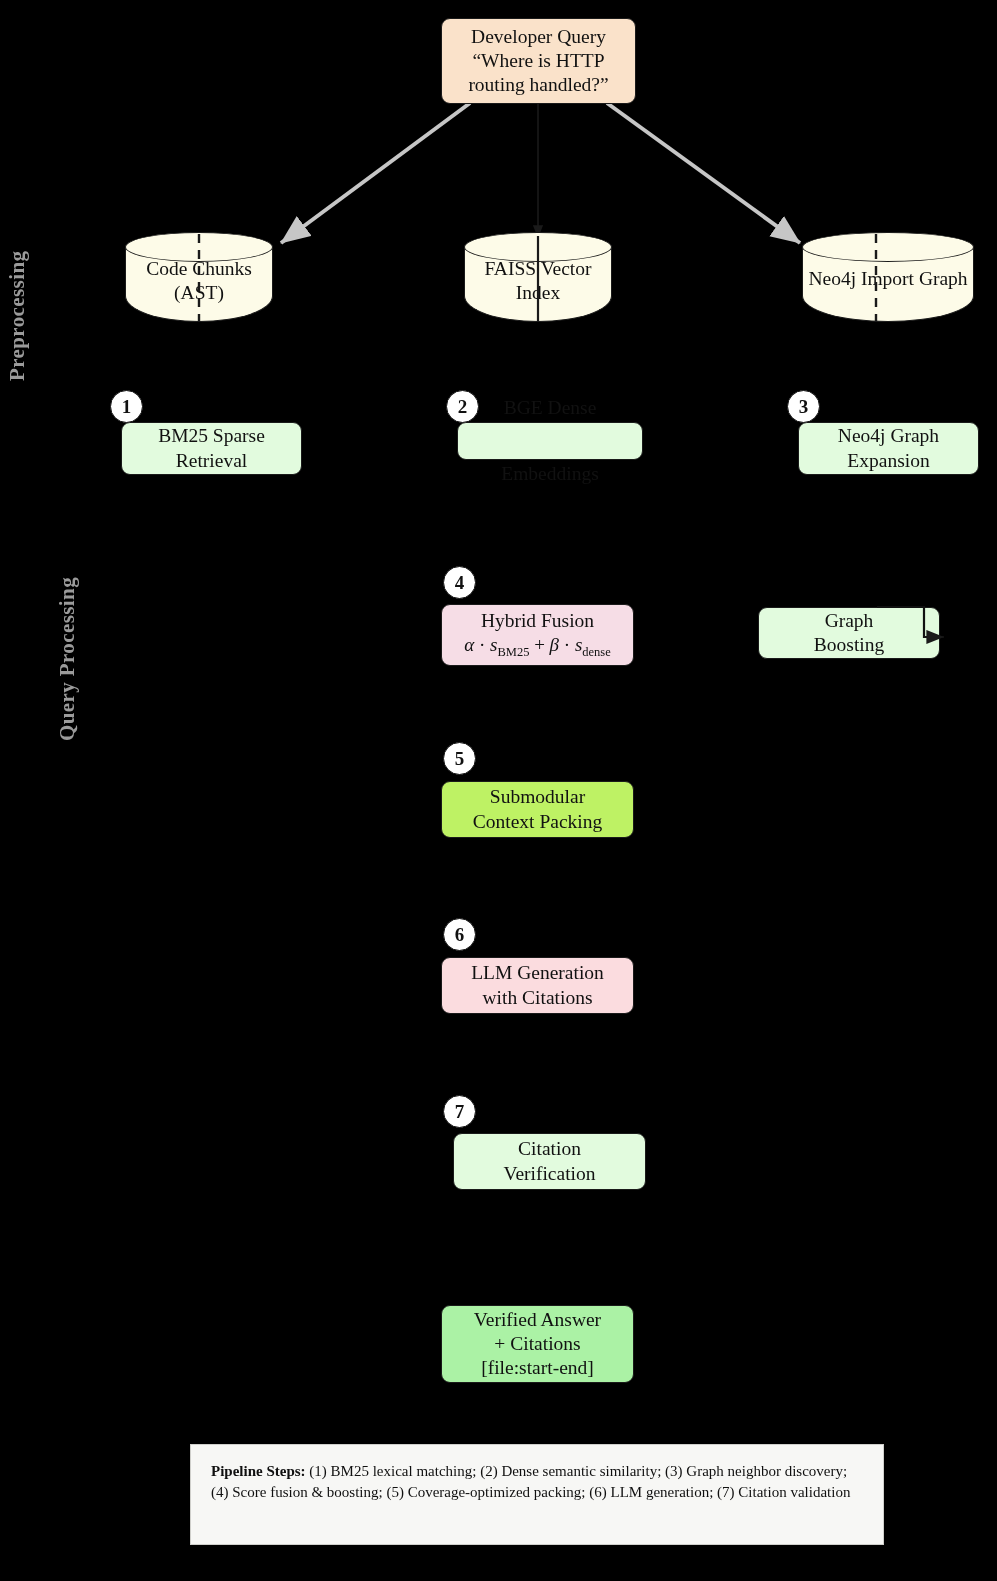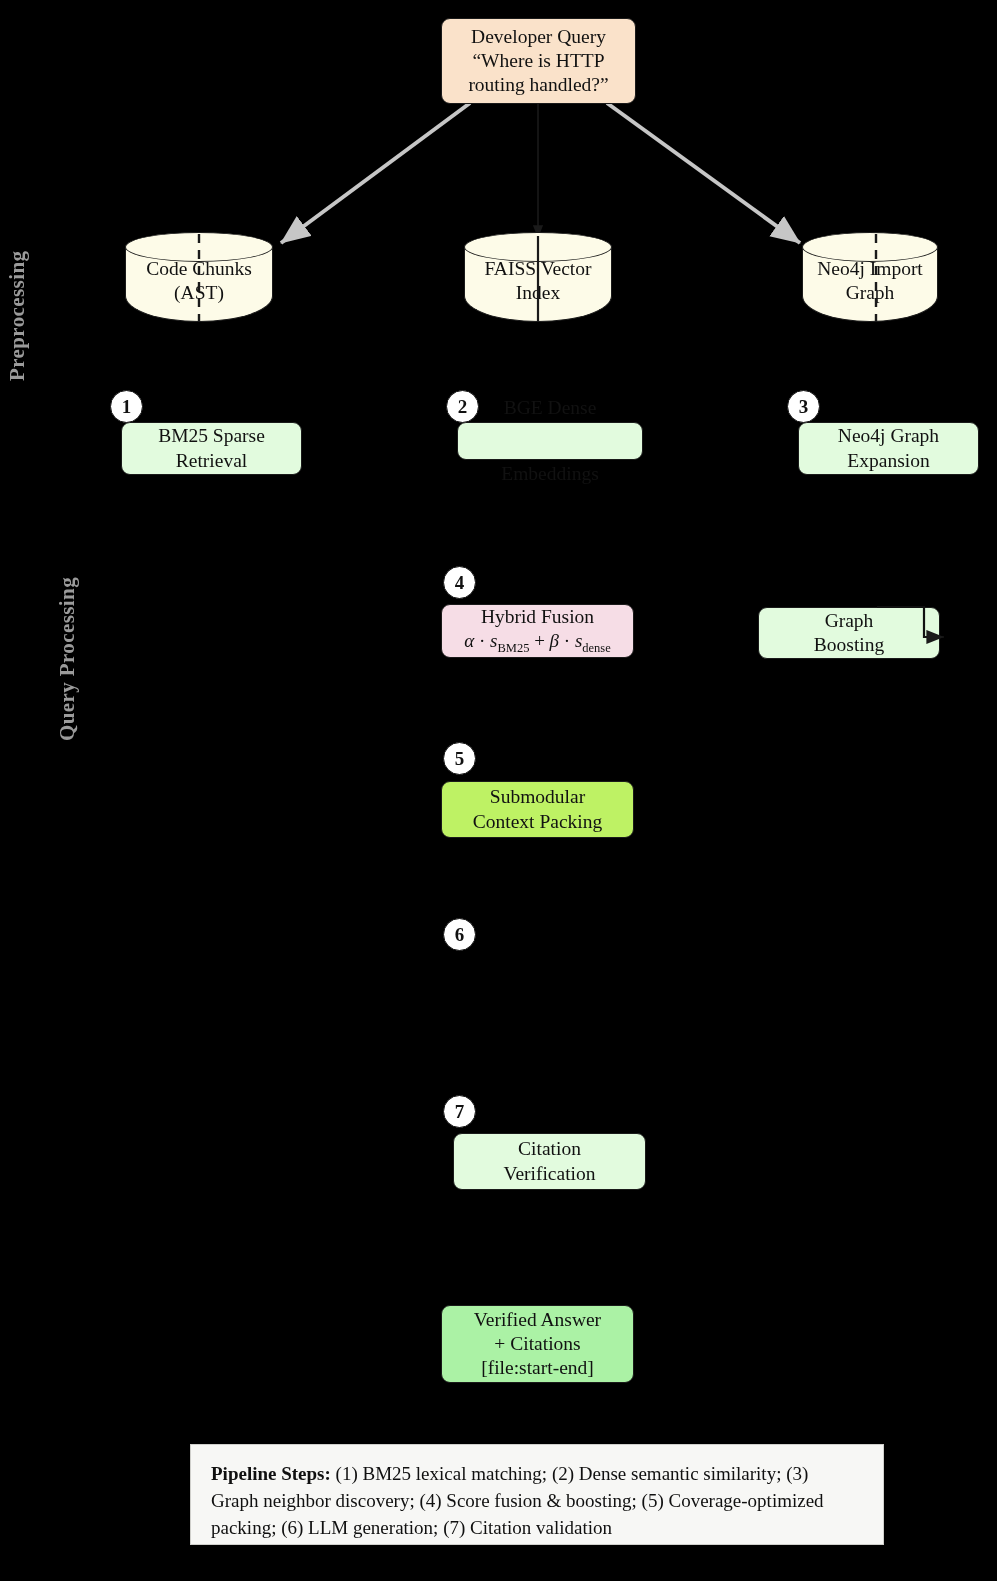--- a/index.html
+++ b/index.html
@@ -44,21 +44,21 @@
 
   
   .phase{position:absolute;color:#9b9b9b;font-weight:700;font-size:21px;
          letter-spacing:.4px;white-space:nowrap;
          transform-origin:left bottom;transform:rotate(-90deg);
          font-family:"Liberation Serif","DejaVu Serif",serif;z-index:4;}
 
   
   .legend{position:absolute;box-sizing:border-box;background:#f7f7f5;
           border:1px solid #cfcfcb;padding:16px 32px 18px 20px;
-          font-size:19px;line-height:1.42;color:#101010;z-index:6;}
+          font-size:15px;line-height:1.42;color:#101010;z-index:6;}
   .legend b{font-weight:700;}
 
   
   svg.edges{position:absolute;inset:0;width:997px;height:1581px;z-index:2;
             overflow:visible;}
   svg.edges-top{z-index:7;}
 
   
   .mathline{font-family:"Liberation Serif","DejaVu Serif",serif;font-size:19px;white-space:nowrap;}
   .mathline i{font-style:italic;}
@@ -106,21 +106,21 @@
 
   <div class="cyl" style="left:464px; top:232px; width:148px; height:90px;">
     <div class="body"></div>
     <div class="top"></div>
     <div class="cyl-label">
       <span class="ln">FAISS Vector</span>
       <span class="ln">Index</span>
     </div>
   </div>
 
-  <div class="cyl" style="left:802px; top:232px; width:136px; height:90px;">
+  <div class="cyl" style="left:802px; top:232px; width:172px; height:90px;">
     <div class="body"></div>
     <div class="top"></div>
     <div class="cyl-label">
       <span class="ln">Neo4j Import</span>
       <span class="ln">Graph</span>
     </div>
   </div>
 
   <svg class="edges edges-top">
 
@@ -145,39 +145,43 @@
     <span class="ln">Embeddings</span>
   </div>
 
   <div class="badge" style="left:787px; top:390px;">3</div>
   <div class="node green" style="left:786px; top:422px; width:181px; height:53px;text-align:center;">
     <span class="ln">Neo4j Graph</span>
     <span class="ln">Expansion</span>
   </div>
 
   <div class="badge" style="left:443px; top:566px;">4</div>
-  <div class="node pink" style="left:441px; top:604px; width:193px; height:54px;">
+  <div class="node pink" style="left:441px; top:604px; width:193px; height:62px;">
     <span class="ln">Hybrid Fusion</span>
     <span class="ln mathline">
       <i>α</i> · <i>s</i><sub>BM25</sub> + <i>β</i> · <i>s</i><sub>dense</sub>
     </span>
   </div>
 
   <div class="node green" style="left:746px; top:607px; width:182px; height:52px;">
     <span class="ln">Graph</span>
     <span class="ln">Boosting</span>
   </div>
 
   <div class="badge" style="left:443px; top:742px;">5</div>
   <div class="node blue" style="left:441px; top:781px; width:193px; height:57px;">
     <span class="ln">Submodular</span>
     <span class="ln">Context Packing</span>
   </div>
 
   <div class="badge" style="left:443px; top:918px;">6</div>
+  <div class="node red" style="left:441px; top:957px; width:193px; height:57px;">
+    <span class="ln">LLM Generation</span>
+    <span class="ln">with Citations</span>
+  </div>
 
   <div class="badge" style="left:443px; top:1095px;">7</div>
   <div class="node green" style="left:441px; top:1133px; width:193px; height:57px;">
     <span class="ln">Citation</span>
     <span class="ln">Verification</span>
   </div>
 
   <div class="node bright" style="left:441px; top:1305px; width:193px; height:78px;">
     <span class="ln">Verified Answer</span>
     <span class="ln">+ Citations</span>

